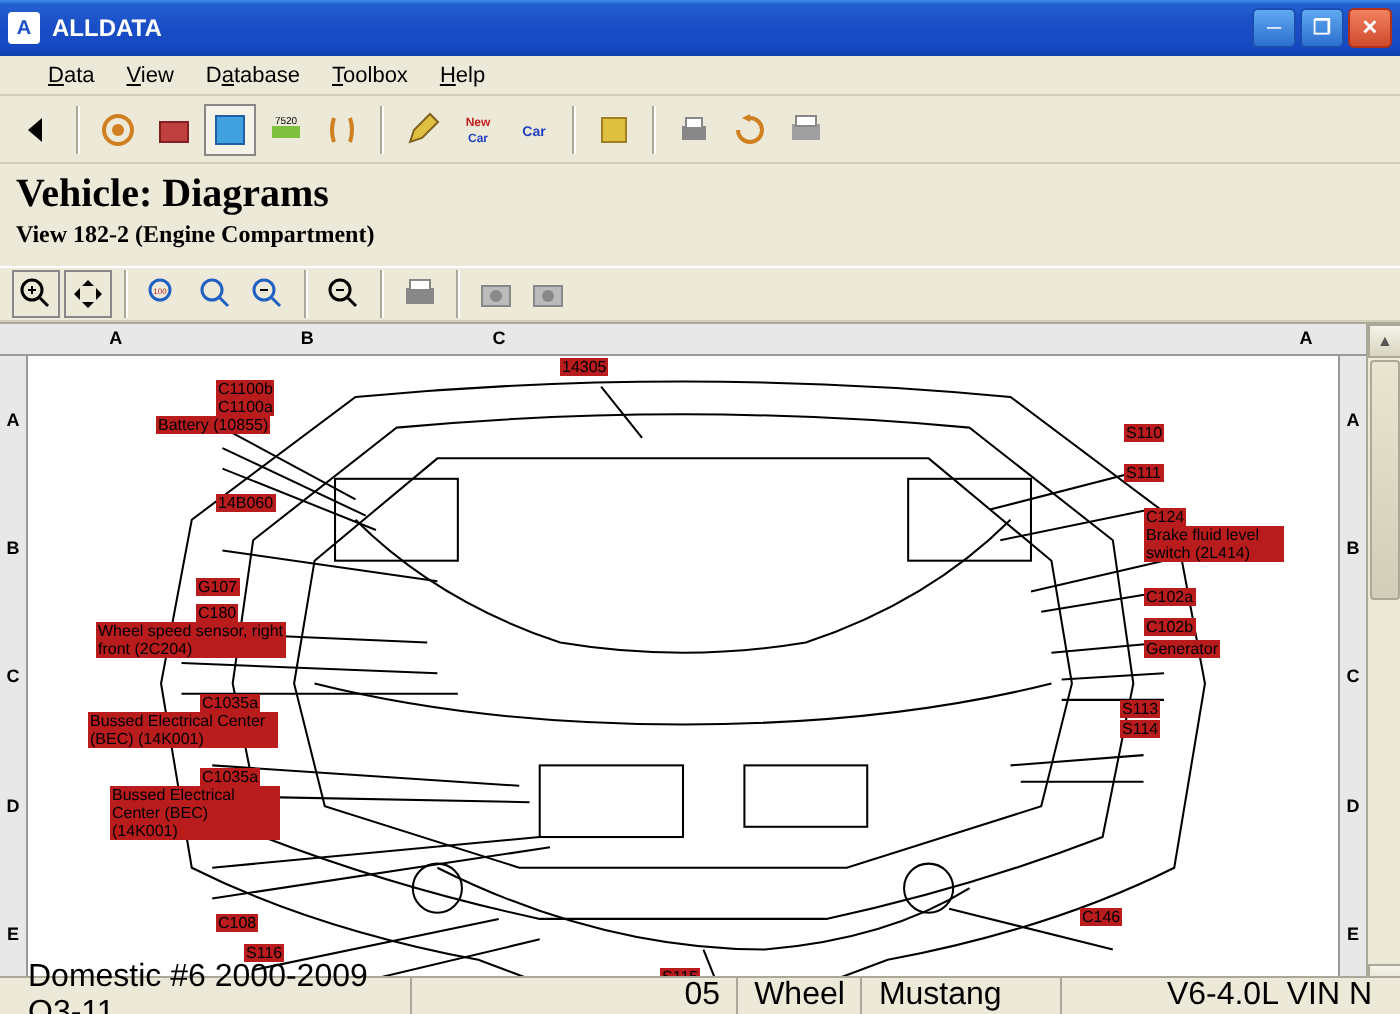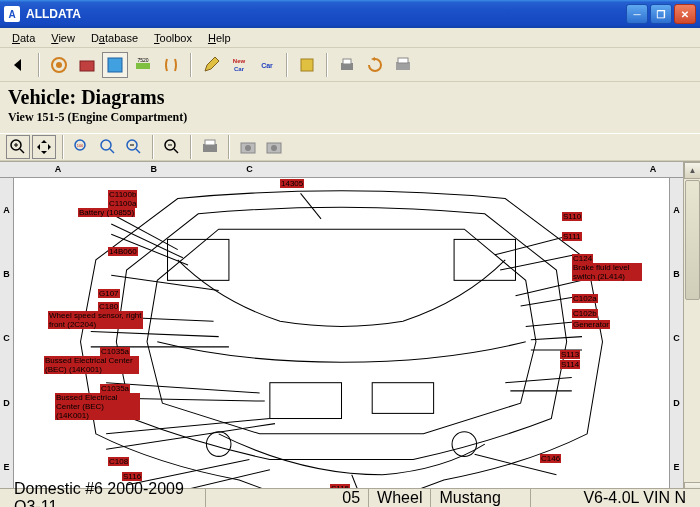--- a/index.html
+++ b/index.html
@@ -5,21 +5,21 @@
 * { margin: 0; padding: 0; box-sizing: border-box; }
 body { width: 700px; height: 507px; font-family: Tahoma, sans-serif; font-size: 11px; background: #ece9d8; overflow: hidden; position: relative; }
 
 .titlebar { height: 28px; background: linear-gradient(to bottom, #3b8ee8 0%, #2560d0 8%, #1b50c8 40%, #1548c0 88%, #1040a8 100%); display: flex; align-items: center; padding: 0 4px; color: white; font-weight: bold; font-size: 12px; }
 .titlebar-icon { width: 16px; height: 16px; background: #fff; margin-right: 6px; border-radius: 2px; display:flex; align-items:center; justify-content:center; font-size:10px; color:#1b50c8; }
 .titlebar-title { flex: 1; }
 .win-btns { display: flex; gap: 2px; }
 .win-btn { width: 22px; height: 20px; background: linear-gradient(to bottom, #5fa9f0, #2d6fd0); border: 1px solid #1a4db0; border-radius: 3px; display: flex; align-items: center; justify-content: center; color: white; font-size: 10px; cursor: pointer; }
 .win-btn.close { background: linear-gradient(to bottom, #f0805f, #d04a2d); border-color: #b0301a; }
 
-.menubar { height: 20px; background: #ece9d8; display: flex; align-items: center; padding: 0 4px; border-bottom: 1px solid #d0cdb8; }
+.menubar { height: 20px; background: #ece9d8; display: flex; align-items: center; padding: 0 16px; border-bottom: 1px solid #d0cdb8; }
 .menu-item { padding: 2px 8px; cursor: pointer; }
 .menu-item .ul { text-decoration: underline; }
 
 .toolbar-main { height: 34px; background: #ece9d8; display: flex; align-items: center; padding: 0 6px; border-bottom: 1px solid #d0cdb8; gap: 2px; }
 .tb-btn { width: 26px; height: 26px; display: flex; align-items: center; justify-content: center; border: 1px solid transparent; cursor: pointer; }
 .tb-sep { width: 2px; height: 24px; border-left: 1px solid #aca899; border-right: 1px solid #fff; margin: 0 4px; }
 
 .vehicle-header { padding: 4px 8px 8px 8px; background: #ece9d8; font-weight: bold; }
 .vehicle-title { font-family: "Times New Roman", serif; font-size: 20px; }
 .vehicle-subtitle { font-family: "Times New Roman", serif; font-size: 12px; margin-top: 1px; }
@@ -147,21 +147,21 @@
   <div class="tb-btn">
       <svg class="icon" viewBox="0 0 20 20">
         <rect x="3" y="7" width="14" height="8" fill="#a0a0a0"></rect>
         <rect x="5" y="3" width="10" height="5" fill="#fff" stroke="#888"></rect>
       </svg>
     </div>
 </div>
 
 <div class="vehicle-header">
   <div class="vehicle-title">Vehicle:  Diagrams</div>
-  <div class="vehicle-subtitle">View 151-5 (Engine Compartment)</div>
+  <div class="vehicle-subtitle">View 182-2 (Engine Compartment)</div>
 </div>
 
 <div class="image-toolbar">
   <div class="itb-btn" style="border:1px solid #888">
       <svg class="icon" viewBox="0 0 20 20">
         <circle cx="8" cy="8" r="5" fill="none" stroke="#000" stroke-width="1.5"></circle>
         <line x1="12" y1="12" x2="16" y2="16" stroke="#000" stroke-width="1.5"></line>
         <line x1="6" y1="8" x2="10" y2="8" stroke="#000"></line>
         <line x1="8" y1="6" x2="8" y2="10" stroke="#000"></line>
       </svg>

